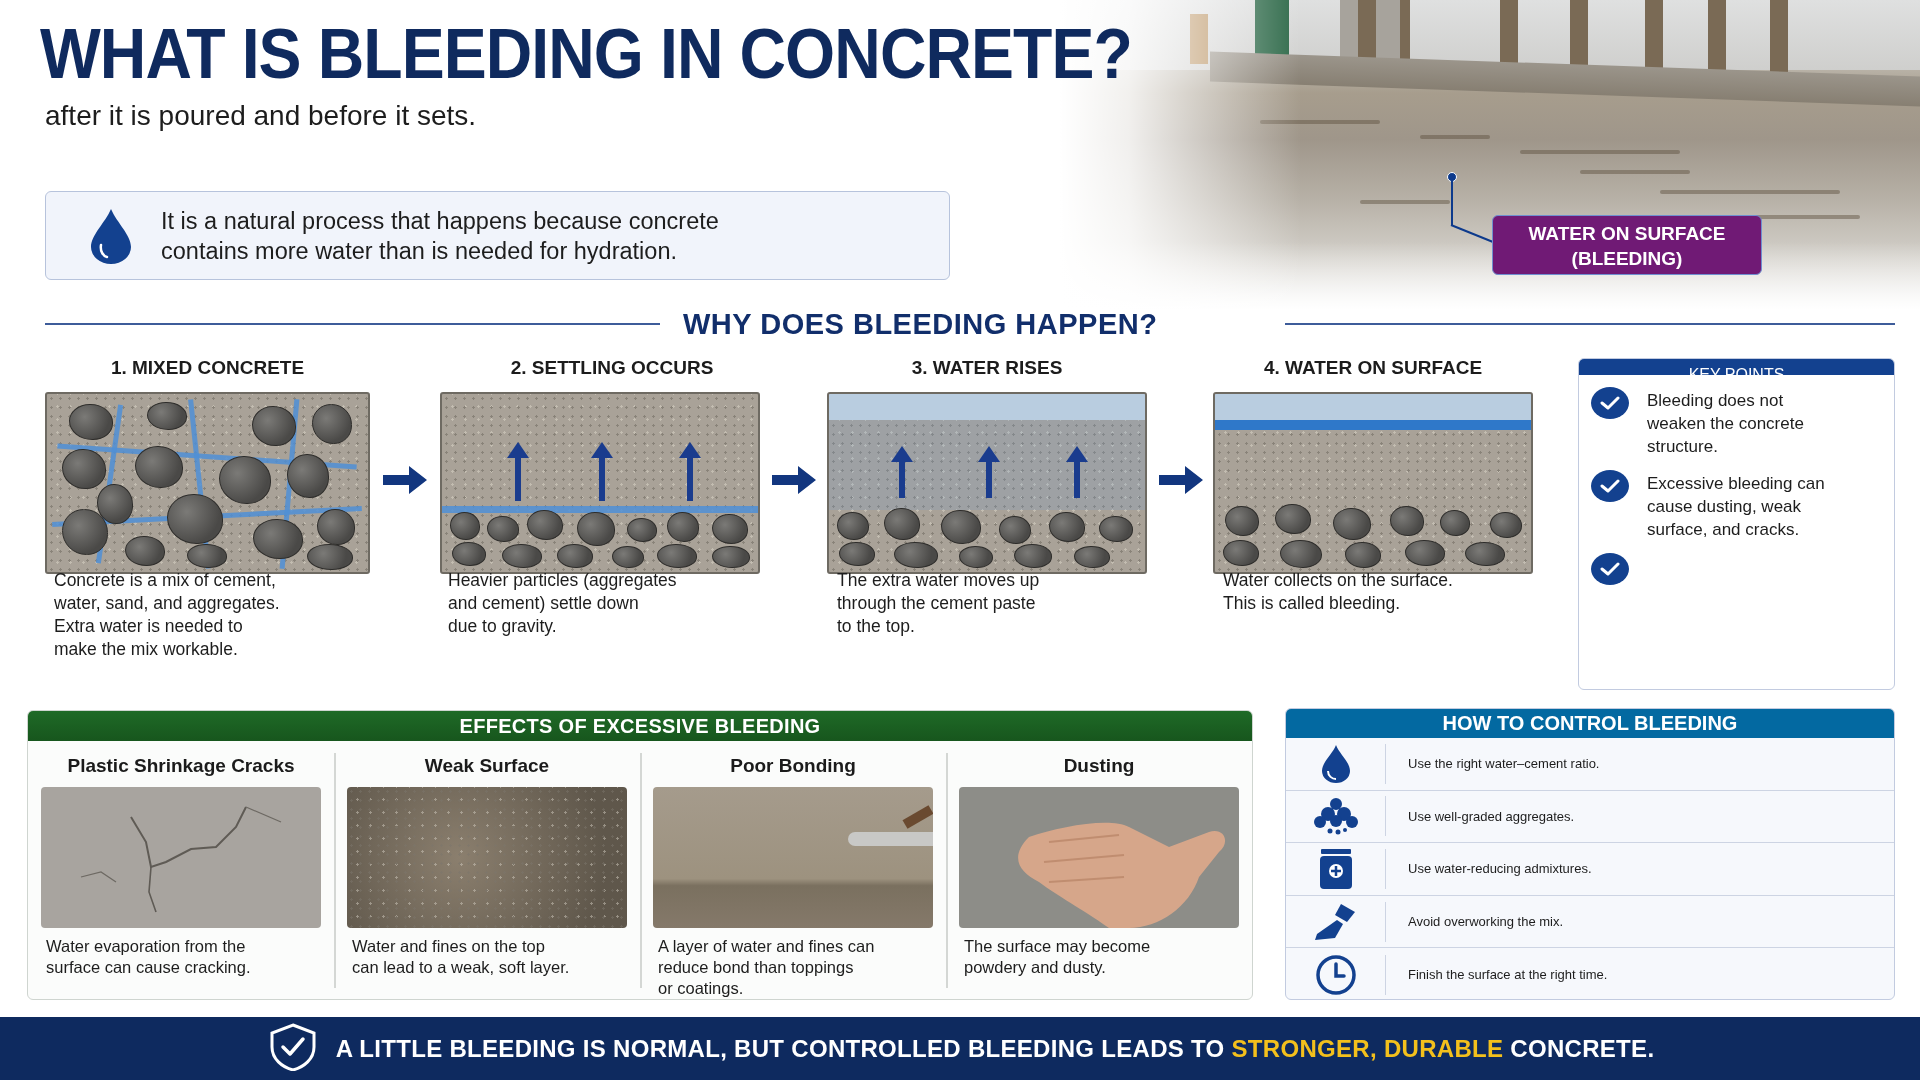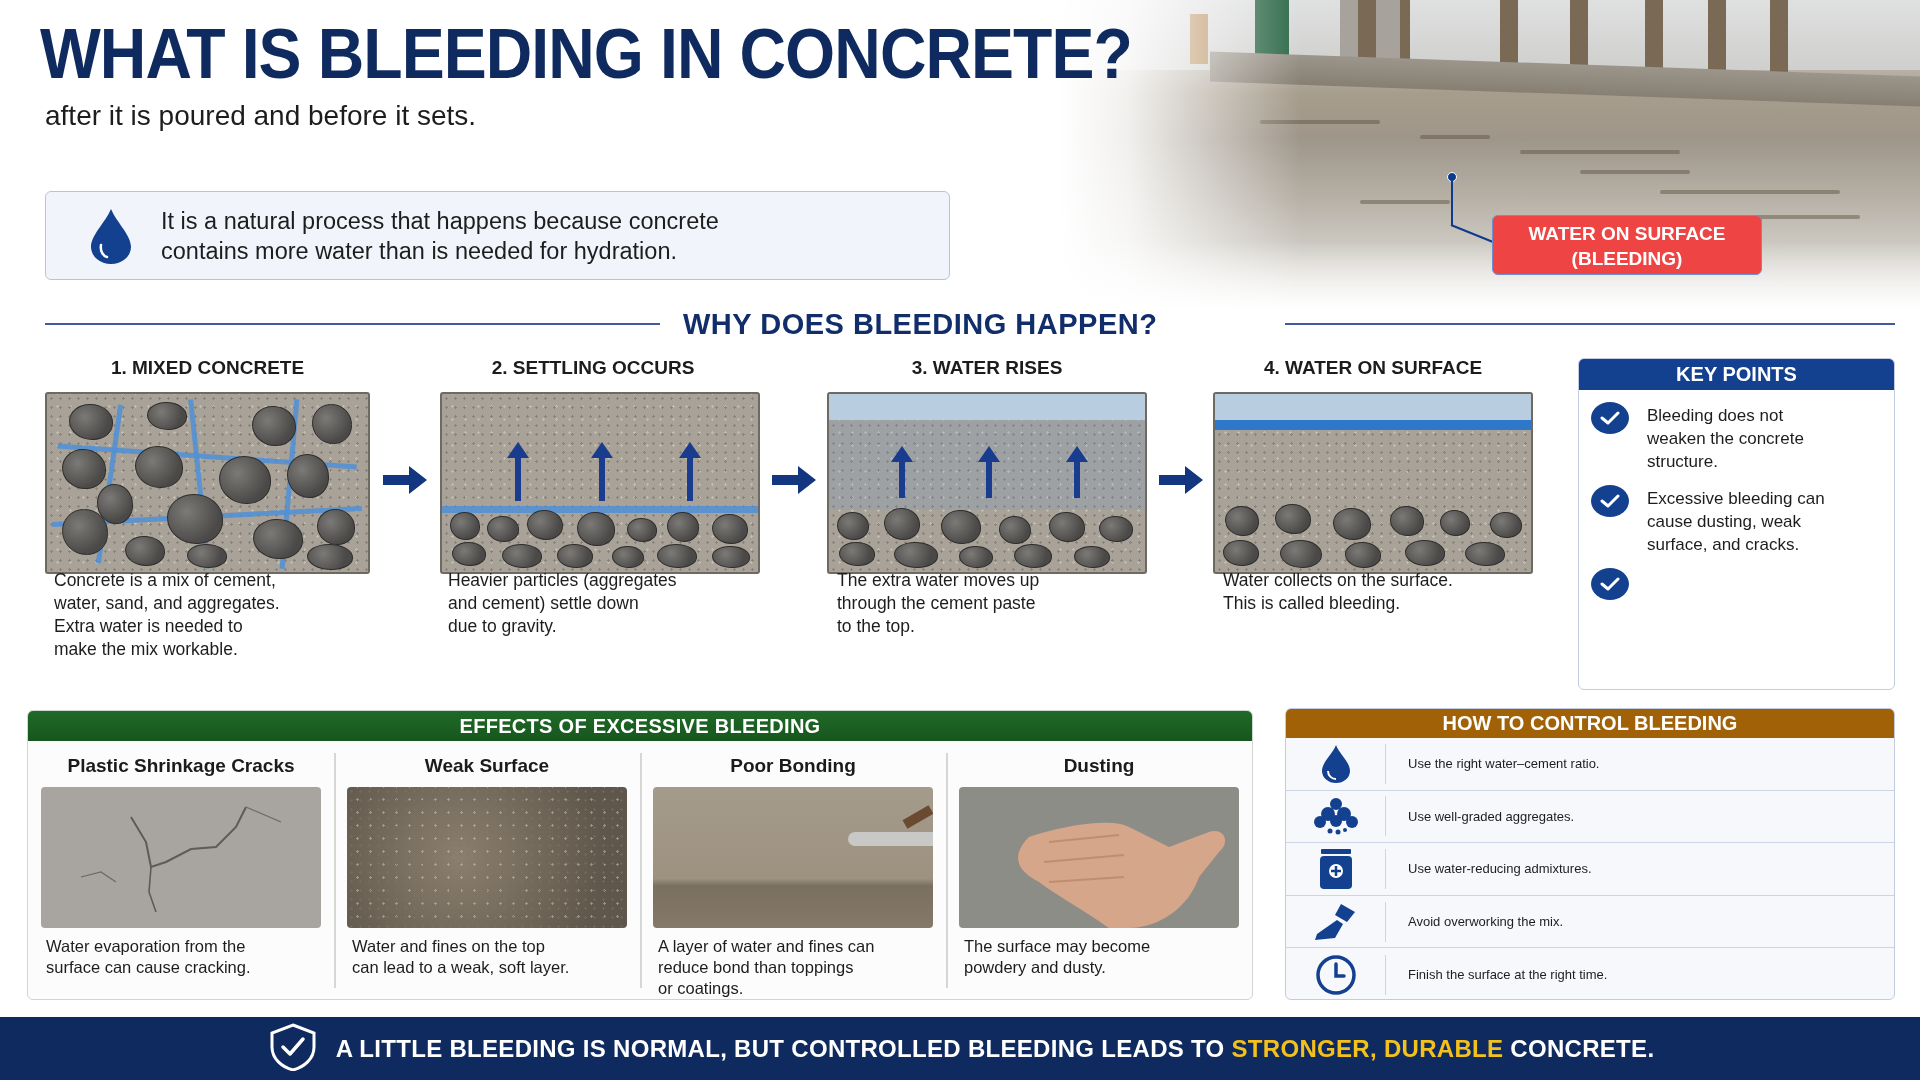--- a/index.html
+++ b/index.html
@@ -22,21 +22,21 @@
     position:absolute; left:1060px; top:0; width:860px; height:310px;
     background:
       linear-gradient(90deg, #ffffff 0%, rgba(255,255,255,0.85) 8%, rgba(255,255,255,0) 28%),
       linear-gradient(0deg, #ffffff 0%, rgba(255,255,255,0.6) 8%, rgba(255,255,255,0) 22%);
   }
   .callout-dot { position:absolute; left:1447px; top:172px; width:10px; height:10px; border-radius:50%; background:#0d3a8c; border:1px solid #fff; }
   .callout-line { position:absolute; left:1451px; top:180px; width:2px; height:46px; background:#0d3a8c; }
   .callout-line2 { position:absolute; left:1451px; top:224px; width:46px; height:2px; background:#0d3a8c; transform-origin:left; transform: rotate(22deg); }
   .callout {
     position:absolute; left:1492px; top:215px; width:270px; height:60px;
-    background:#ef4444; border:1px solid #6f8fd0; border-radius:6px;
+    background:#701a75; border:1px solid #6f8fd0; border-radius:6px;
     color:#fff; font-weight:bold; font-size:19px; line-height:25px; text-align:center;
     padding-top:5px;
   }
 
   .title {
     position:absolute; left:40px; top:14px;
     font-family: "Liberation Sans", sans-serif; font-weight:bold; font-size:70px; letter-spacing:-1px;
     color:#0f2a5e; transform: scaleX(0.92); transform-origin:left;
     white-space:nowrap;
   }
@@ -63,37 +63,37 @@
   .up-arrow { position:absolute; width:6px; background:#1a3c8e; }
   .up-arrow::before { content:""; position:absolute; left:-8px; top:-14px; border-left:11px solid transparent; border-right:11px solid transparent; border-bottom:16px solid #1a3c8e; }
   .grain { position:absolute; inset:0; background-image:
     radial-gradient(#7d776d 1px, transparent 1.4px),
     radial-gradient(#cfc9bd 1px, transparent 1.4px);
     background-size: 9px 9px, 13px 13px; background-position: 0 0, 4px 6px; opacity:0.7; }
 
   .flow-arrow { position:absolute; top:466px; width:44px; height:28px; }
 
   .key-box { position:absolute; left:1578px; top:358px; width:317px; height:332px; border:1.5px solid #c2cbe0; border-radius:6px; overflow:hidden; background:#fff; }
-  .key-head { height:31px; background:#13418f; color:#fff; font-weight:bold; font-size:20px; text-align:center; line-height:31px; }
+  .key-head { height:16px; background:#13418f; color:#fff; font-weight:normal; font-size:16px; text-align:center; line-height:31px; }
   .key-item { display:flex; align-items:flex-start; padding: 0 10px 0 12px; margin-top:14px; }
   .key-item:first-of-type { margin-top:18px; }
   .check { width:38px; height:32px; border-radius:50%; background:#13418f; flex:0 0 38px; display:flex; align-items:center; justify-content:center; margin-top:-2px; }
   .key-text { margin-left:18px; font-size:17px; line-height:23px; color:#1d1d1d; }
 
   .effects { position:absolute; left:27px; top:710px; width:1226px; height:290px; border:1.5px solid #cfd5d0; border-radius:6px; overflow:hidden; background:#fbfcfb; }
   .effects-head { height:30px; background:#1b5e20; background: linear-gradient(180deg,#1f6a27,#17561d); color:#fff; font-weight:bold; font-size:20px; line-height:30px; text-align:center; letter-spacing:0.3px; }
   .effects-grid { display:flex; height:258px; }
   .effect { flex:1; position:relative; padding:0 10px; }
   .effect + .effect::before { content:""; position:absolute; left:0; top:12px; height:235px; width:1.5px; background:#d4d7d4; }
   .effect-title { margin-top:14px; font-weight:bold; font-size:19px; text-align:center; color:#1b1b1b; }
   .effect-img { margin:10px auto 0; width:280px; height:141px; border-radius:4px; overflow:hidden; position:relative; }
   .effect-cap { margin-top:8px; padding-left:8px; font-size:16.5px; line-height:21px; color:#1d1d1d; }
 
   .control { position:absolute; left:1285px; top:708px; width:610px; height:292px; border:1.5px solid #c2cbe0; border-radius:6px; overflow:hidden; background:#f6f8fc; }
-  .control-head { height:29px; background:#a16207; color:#fff; font-weight:bold; font-size:20px; text-align:center; line-height:29px; }
+  .control-head { height:29px; background:#0369a1; color:#fff; font-weight:bold; font-size:20px; text-align:center; line-height:29px; }
   .control-row { height:52.6px; display:flex; align-items:center; border-bottom:1.5px solid #cdd4e3; }
   .control-row:last-child { border-bottom:none; }
   .control-icon { width:100px; height:100%; display:flex; align-items:center; justify-content:center; border-right:1.5px solid #cdd4e3; margin:6px 0; height:40px; }
   .control-text { margin-left:22px; font-size:13px; color:#1d1d1d; }
 
   .footer { position:absolute; left:0; top:1017px; width:1920px; height:63px; background:#0e2a5f; display:flex; align-items:center; justify-content:center; }
   .footer-text { font-weight:bold; font-size:24px; color:#fff; letter-spacing:0.3px; margin-left:16px; }
   .footer-hl { color:#f3c01c; }
 </style>
 </head>
@@ -145,21 +145,21 @@
     <div>It is a natural process that happens because concrete</div>
     <div>contains more water than is needed for hydration.</div>
   </div>
 </div>
 
 <div class="why-line" style="left:45px;width:615px;"></div>
 <div class="why-title">WHY DOES BLEEDING HAPPEN?</div>
 <div class="why-line" style="left:1285px;width:610px;"></div>
 
 <div class="step-head" style="left:45px;width:325px;">1. MIXED CONCRETE</div>
-<div class="step-head" style="left:433px;width:320px;">2. SETTLING OCCURS</div>
+<div class="step-head" style="left:452px;width:320px;">2. SETTLING OCCURS</div>
 <div class="step-head" style="left:827px;width:320px;">3. WATER RISES</div>
 <div class="step-head" style="left:1213px;width:320px;">4. WATER ON SURFACE</div>
 
 <div class="step-img" style="left:45px;width:325px;">
   <div class="grain"></div>
   <div class="waterline" style="left:10px;top:60px;width:300px;height:5px;transform:rotate(4deg);"></div>
   <div class="waterline" style="left:5px;top:120px;width:310px;height:5px;transform:rotate(-3deg);"></div>
   <div class="waterline" style="left:60px;top:10px;width:5px;height:160px;transform:rotate(8deg);"></div>
   <div class="waterline" style="left:150px;top:5px;width:5px;height:170px;transform:rotate(-6deg);"></div>
   <div class="waterline" style="left:240px;top:5px;width:5px;height:170px;transform:rotate(5deg);"></div>

